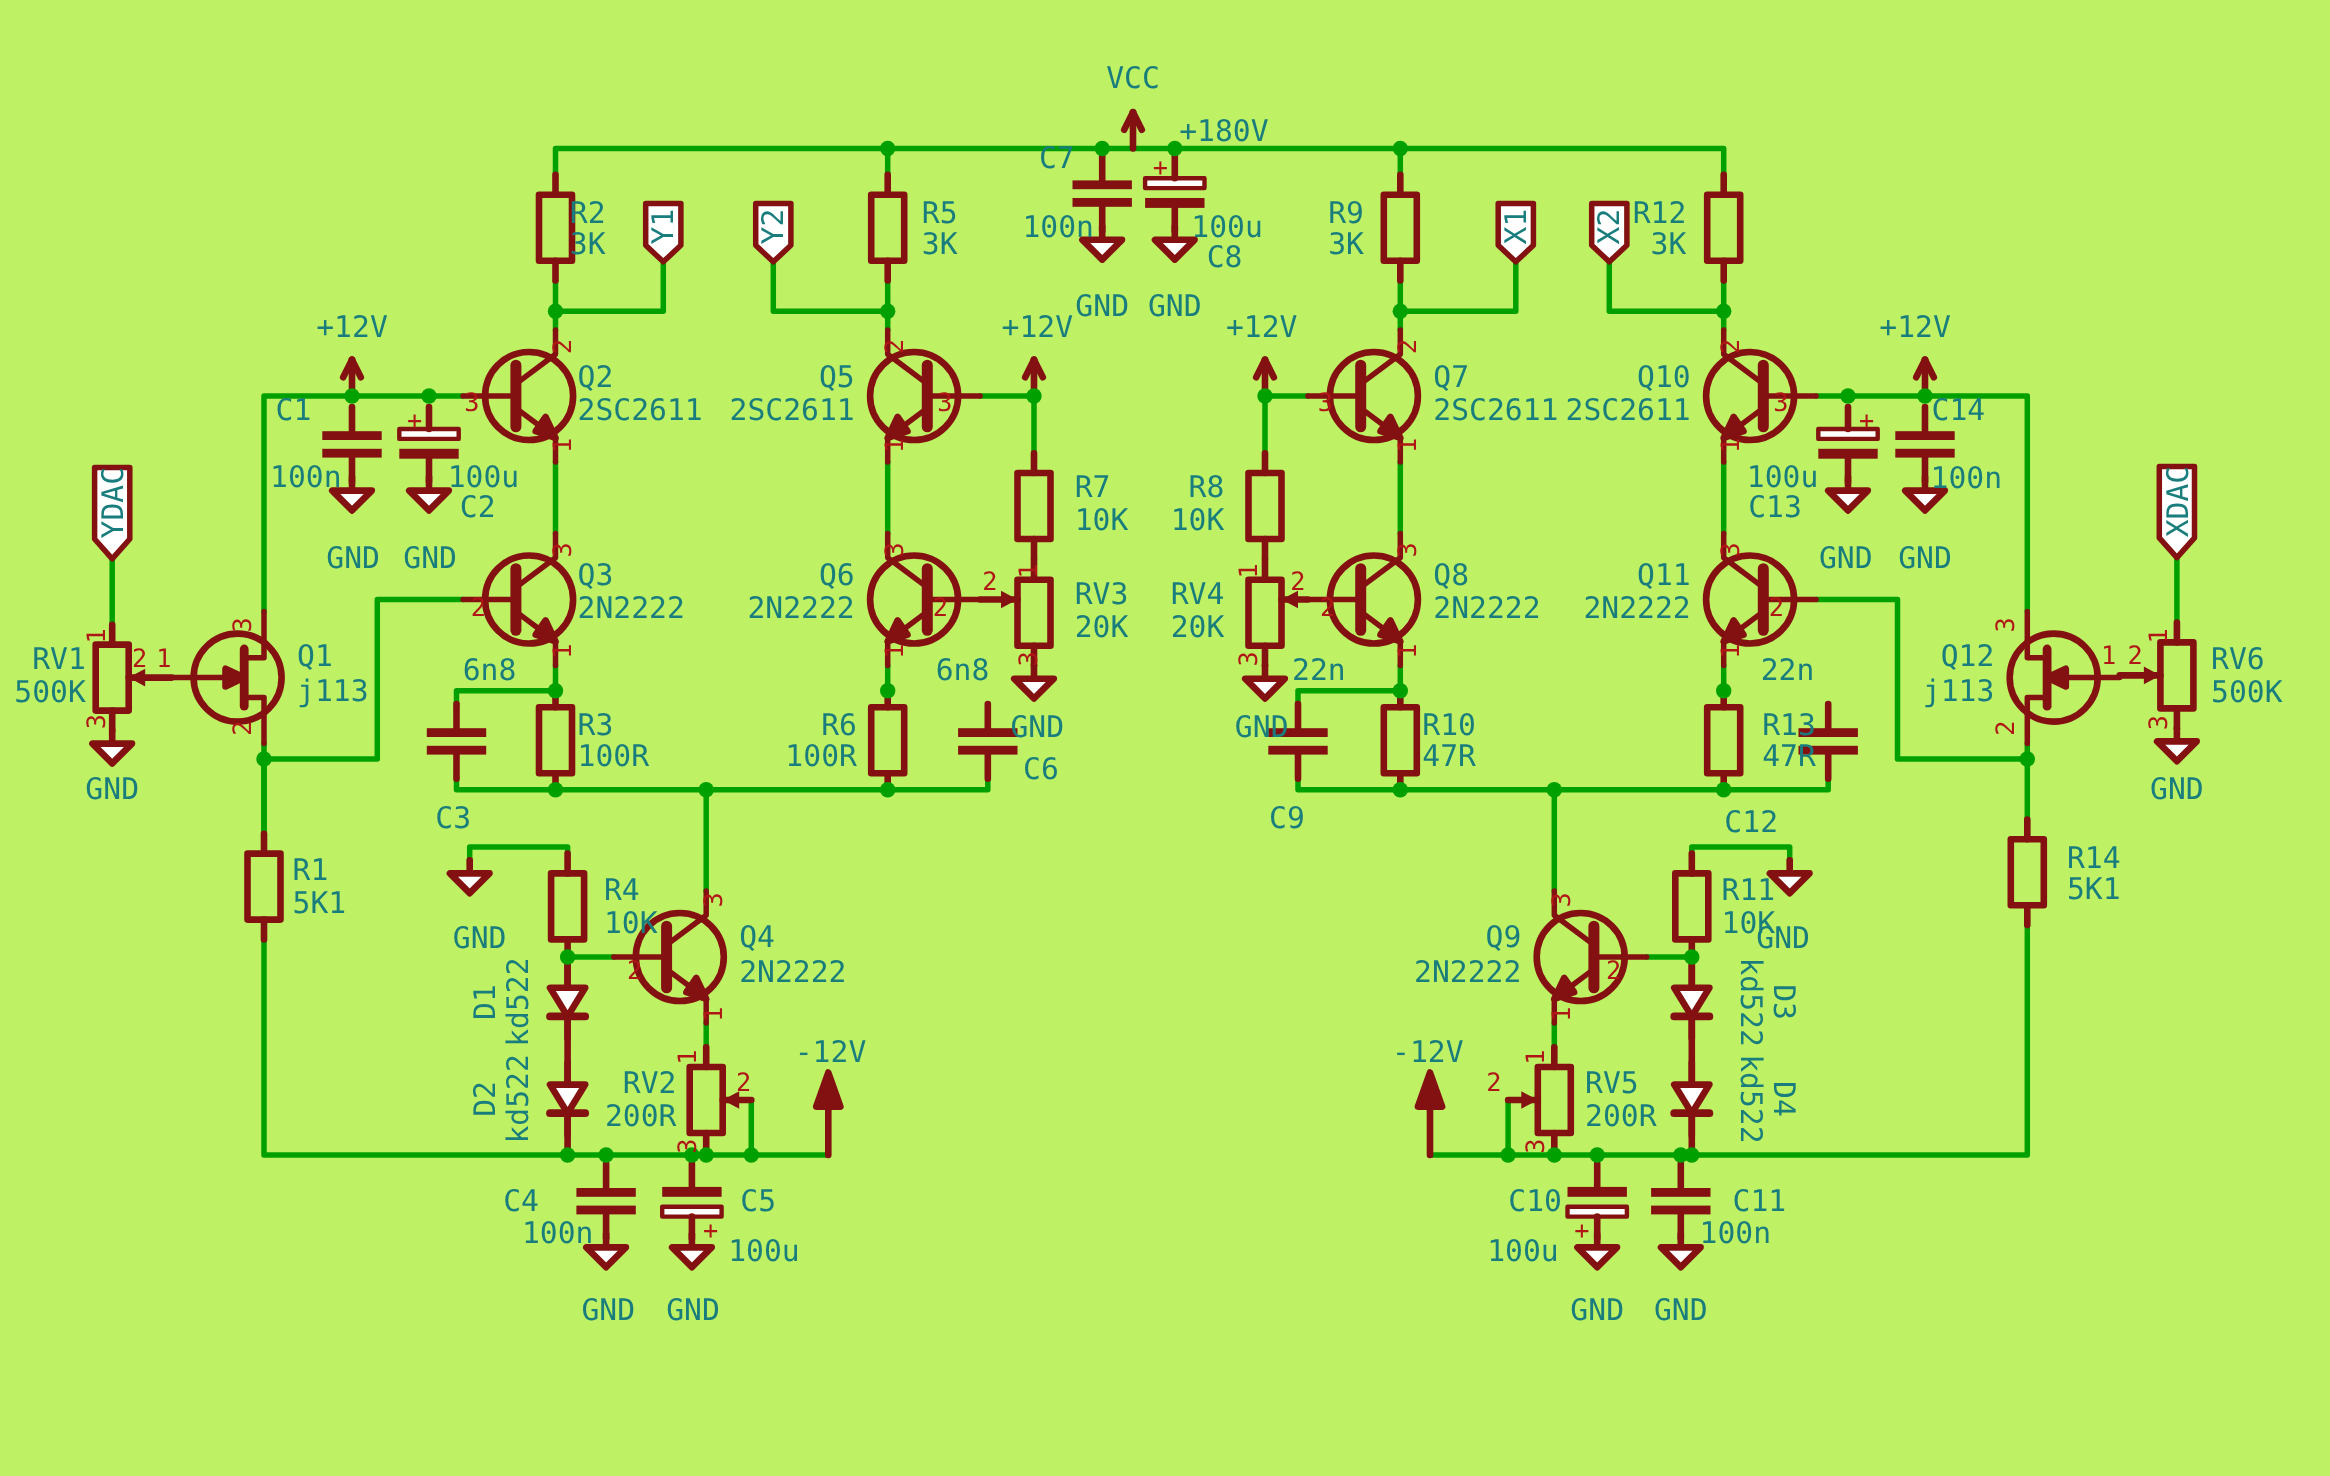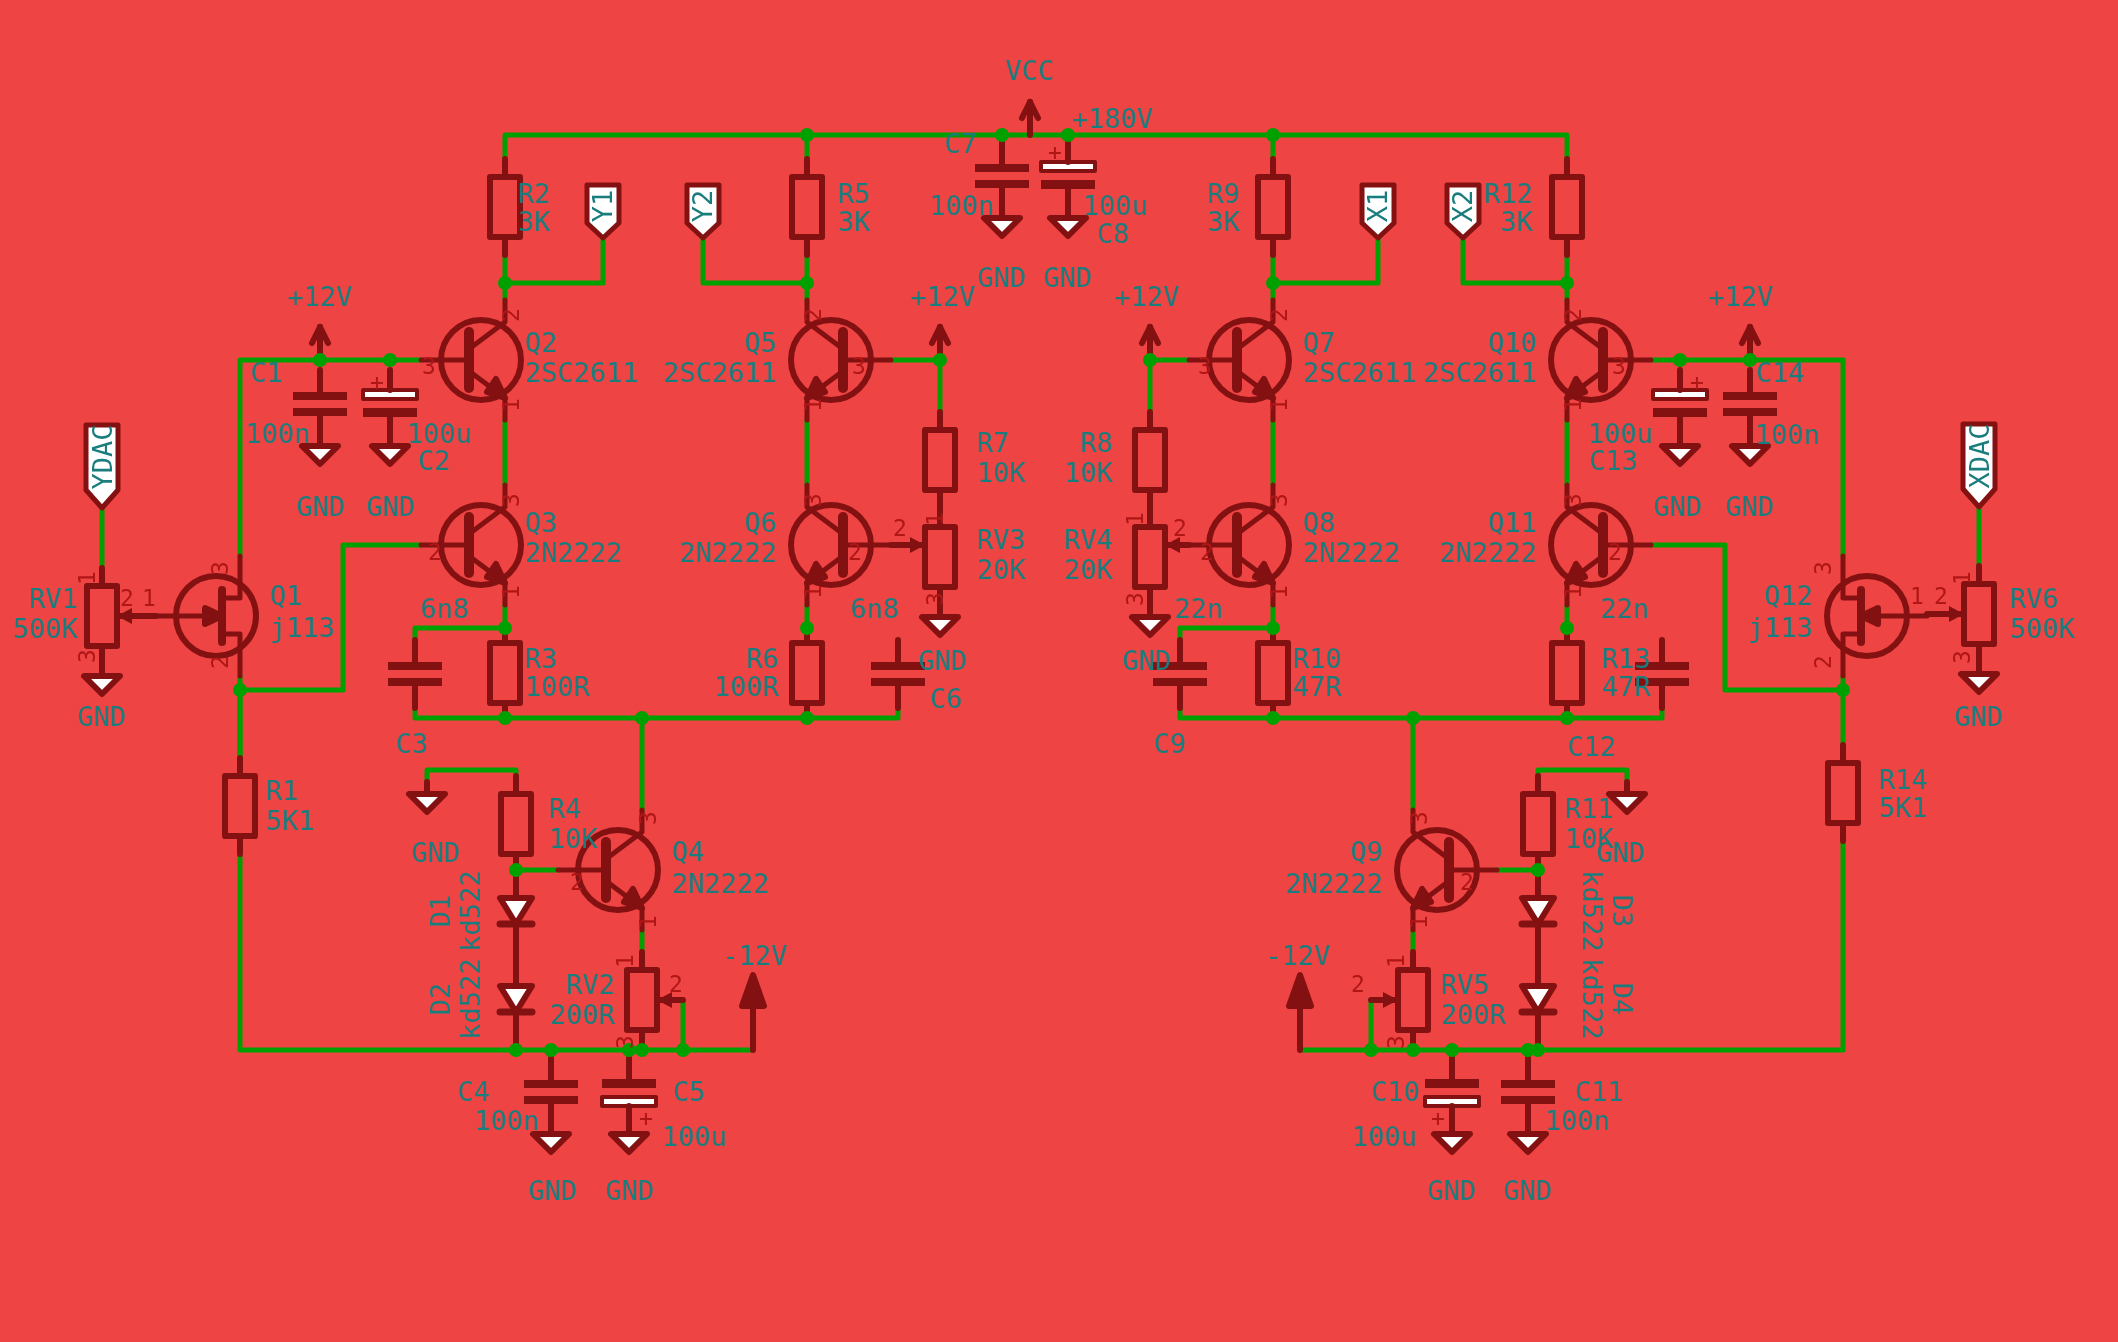--- a/index.html
+++ b/index.html
@@ -1,16 +1,16 @@
 <!DOCTYPE html>
 <html><head>
 <meta charset="utf-8">
 <style>
   html,body{margin:0;padding:0;background:#ffffff;}
-  .stage{width:2118px;height:1342px;background:#ef4444;position:relative;font-family:"DejaVu Sans Mono",monospace;}
+  .stage{width:2118px;height:1342px;background:#bef264;position:relative;font-family:"DejaVu Sans Mono",monospace;}
   svg{display:block;}
   .sym{stroke:#841111;fill:none;stroke-width:6;stroke-linecap:round;stroke-linejoin:round;}
   .wire{stroke:#00A000;fill:none;stroke-width:5;stroke-linecap:round;stroke-linejoin:round;}
   .dot{fill:#00A000;stroke:none;}
   .lbl{font-family:"DejaVu Sans Mono",monospace;font-size:27px;fill:#1A7D7D;}
   .pin{font-family:"DejaVu Sans Mono",monospace;font-size:23px;fill:#B01616;}
   .ta-m{text-anchor:middle;}
   .ta-e{text-anchor:end;}
 </style>
 </head>

